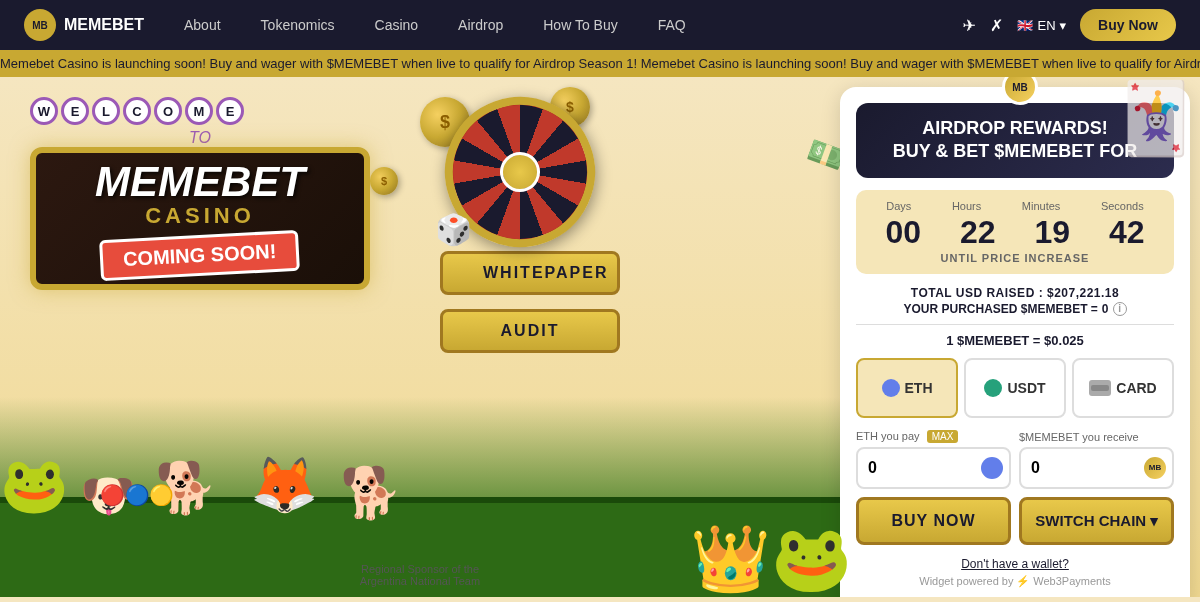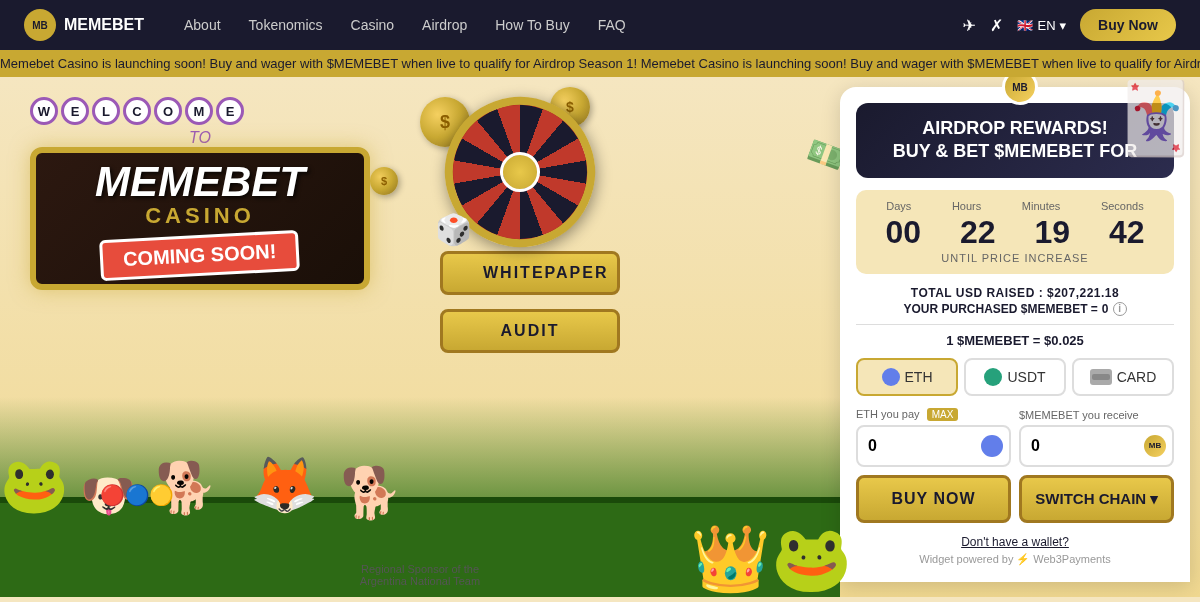--- a/index.html
+++ b/index.html
@@ -38,21 +38,21 @@
       background: #c8a832;
       display: flex;
       align-items: center;
       justify-content: center;
       font-size: 10px;
       font-weight: bold;
       color: #1a1a2e;
     }
     .nav-links {
       display: flex;
-      gap: 28px;
+      gap: 40px;
       flex: 1;
     }
     .nav-link {
       color: #ccc;
       text-decoration: none;
       font-size: 14px;
       cursor: pointer;
     }
     .nav-right {
       display: flex;
@@ -246,21 +246,21 @@
     .countdown-num {
       font-size: 32px;
       font-weight: 900;
       color: #1a1a2e;
       line-height: 1;
     }
     .countdown-until {
       text-align: center;
       font-size: 11px;
       color: #666;
-      font-weight: normal;
+      font-weight: bold;
       letter-spacing: 1px;
       margin-top: 4px;
     }
 
     
     .stats {
       text-align: center;
       margin-bottom: 8px;
     }
     .total-raised {
@@ -304,28 +304,28 @@
     }
 
     
     .payment-tabs {
       display: flex;
       gap: 6px;
       margin-bottom: 12px;
     }
     .pay-tab {
       flex: 1;
-      padding: 8px 4px;
+      padding: 19px 4px;
       border-radius: 8px;
       border: 2px solid #ddd;
       display: flex;
       align-items: center;
       justify-content: center;
       gap: 5px;
-      font-weight: normal;
+      font-weight: bold;
       font-size: 14px;
       cursor: pointer;
       background: white;
       color: #333;
     }
     .pay-tab.active {
       border-color: #c8a832;
       background: #f5e6b8;
     }
     .tab-icon {

